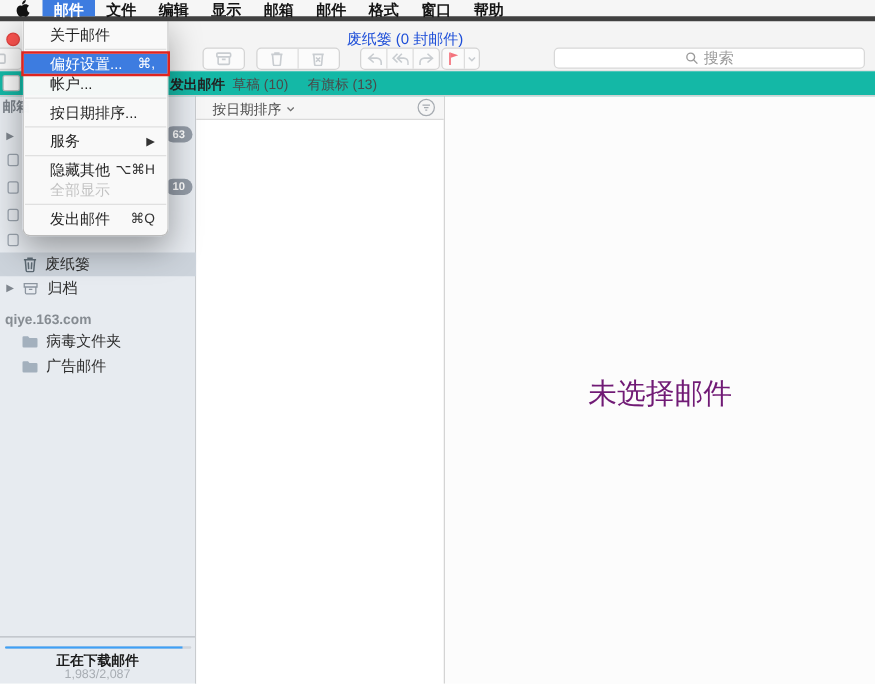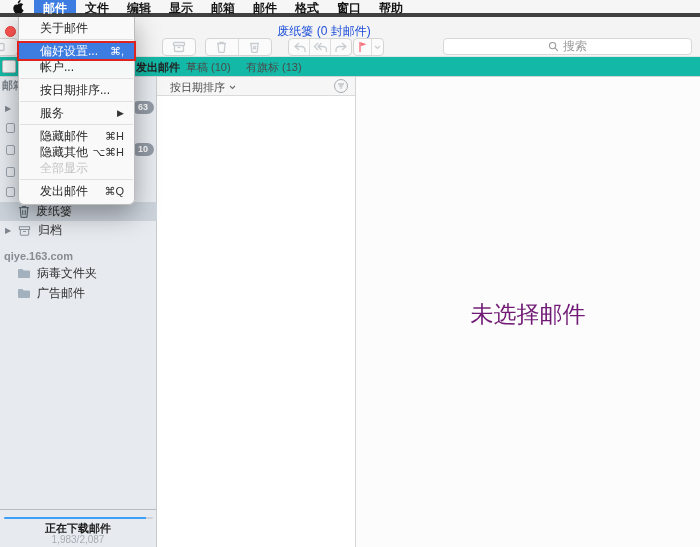--- a/index.html
+++ b/index.html
@@ -275,24 +275,20 @@
   <div class="mi">
     <span>按日期排序...</span>
   </div>
   <div class="msep"></div>
   <div class="mi">
     <span>服务</span>
     <span class="sub-arrow">▶</span>
   </div>
   <div class="msep"></div>
   <div class="mi">
-    <span>隐藏邮件</span>
-    <span class="sc">⌘H</span>
-  </div>
-  <div class="mi">
     <span>隐藏其他</span>
     <span class="sc">⌥⌘H</span>
   </div>
   <div class="mi dis">
     <span>全部显示</span>
   </div>
   <div class="msep"></div>
   <div class="mi">
     <span>发出邮件</span>
     <span class="sc">⌘Q</span>

